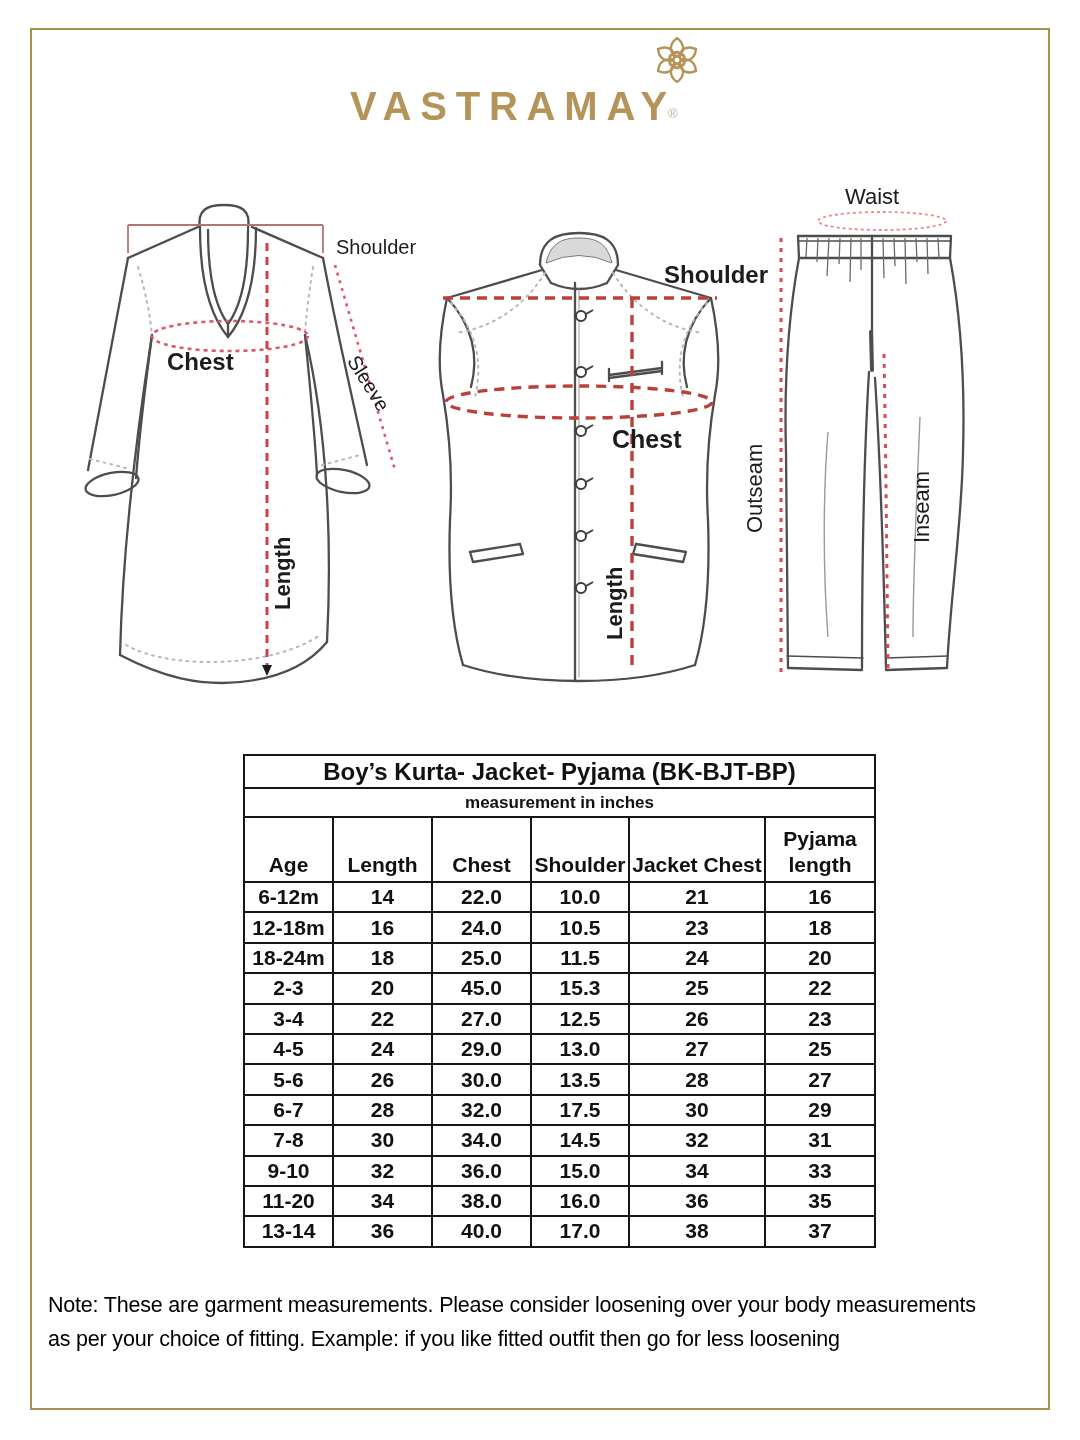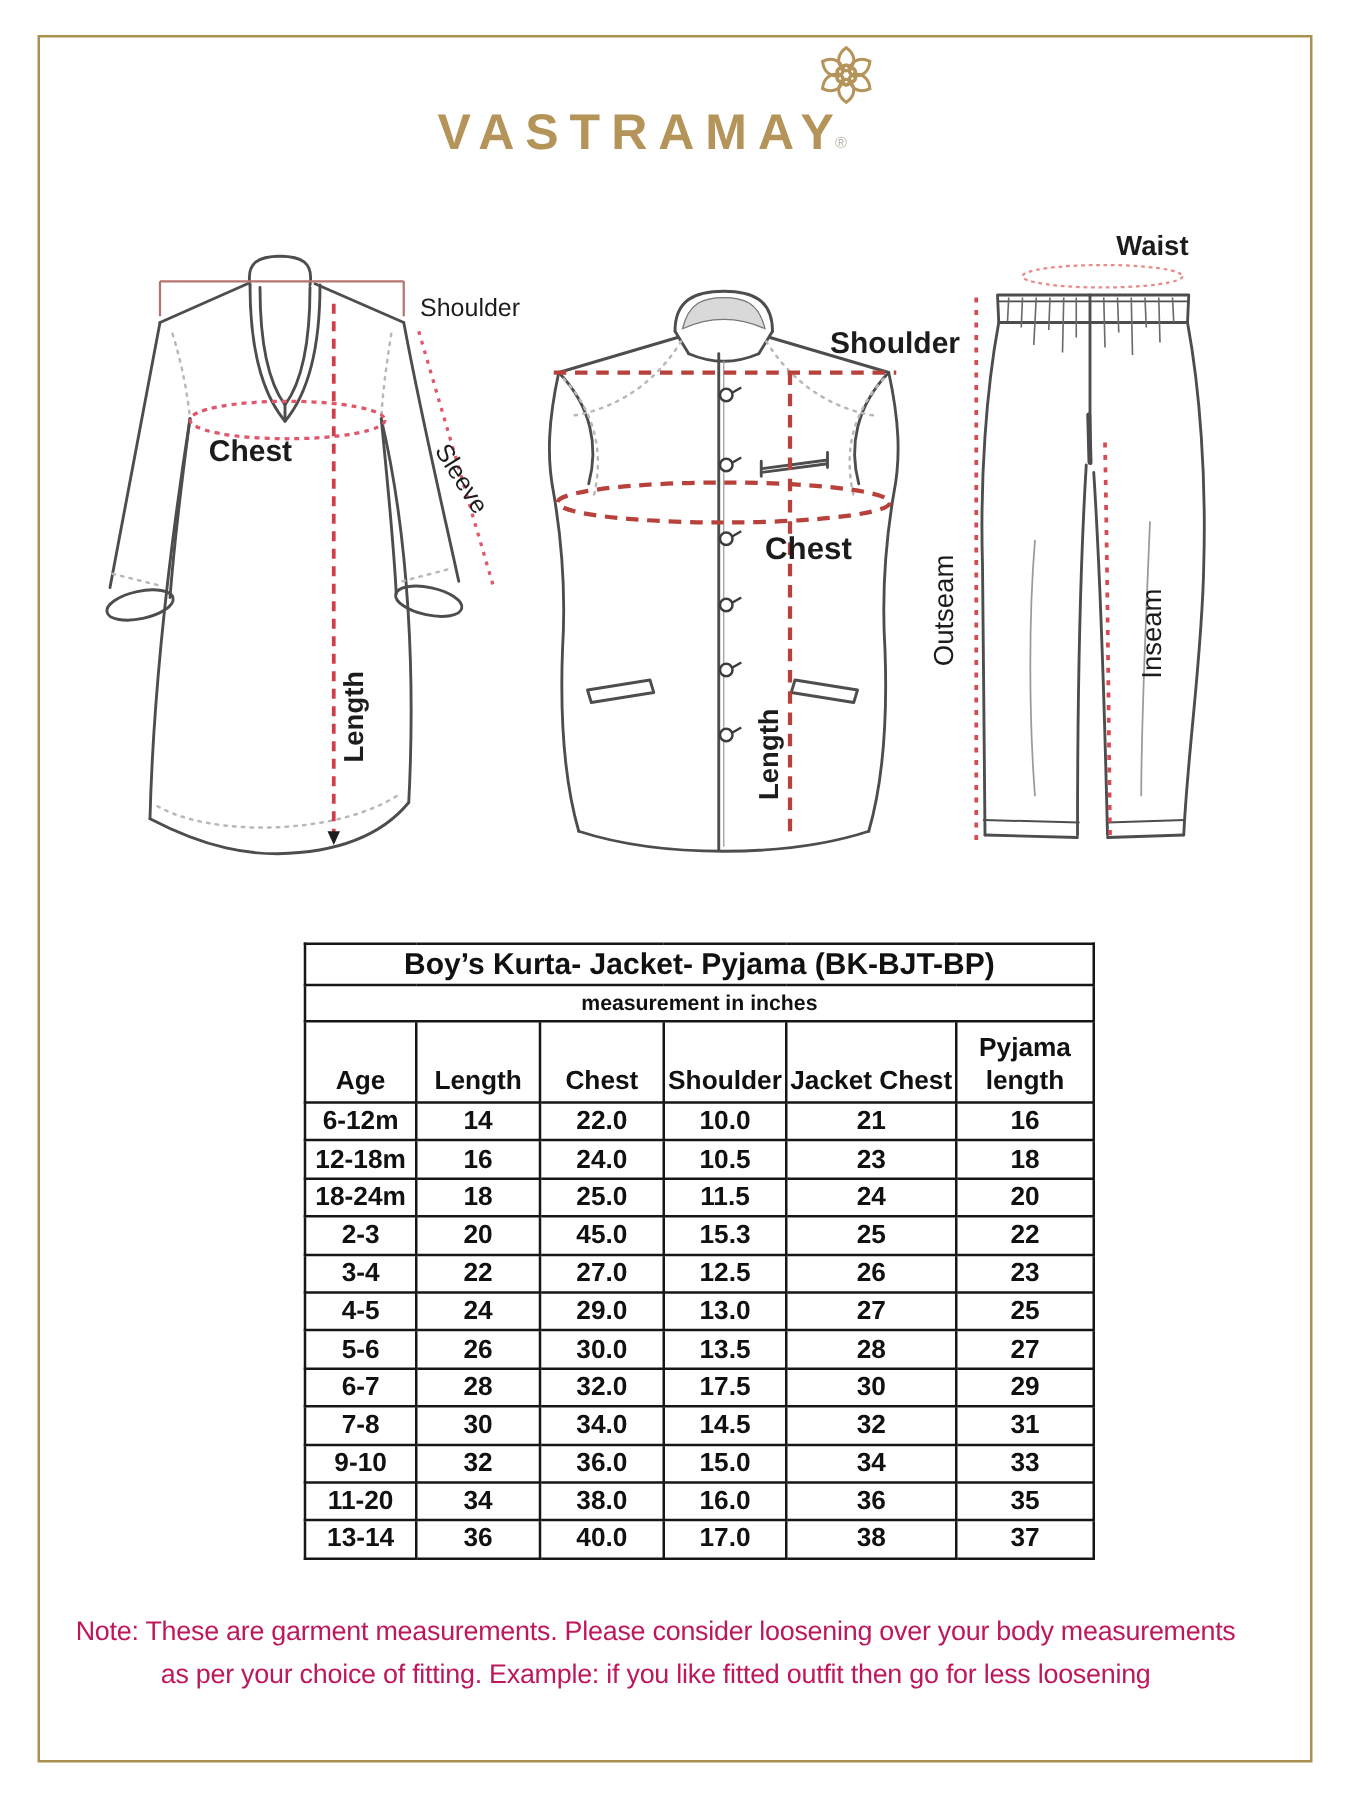--- a/index.html
+++ b/index.html
@@ -16,38 +16,38 @@
   .lbl{position:absolute;color:#1c1c1c;white-space:nowrap;line-height:1;}
   .rot{transform:rotate(-90deg);transform-origin:0 0;display:inline-block;}
   .lbl-kurta-shoulder{left:336px;top:237px;font-size:20px;font-weight:500;}
   .lbl-kurta-chest{left:167px;top:350px;font-size:24px;font-weight:700;}
   .lbl-kurta-sleeve{left:361px;top:352px;font-size:20px;font-weight:500;
                     transform:rotate(58deg);transform-origin:0 0;display:inline-block;}
   .lbl-kurta-length{left:272px;top:610px;font-size:22px;font-weight:700;}
   .lbl-jacket-shoulder{left:664px;top:263px;font-size:24px;font-weight:700;}
   .lbl-jacket-chest{left:612px;top:427px;font-size:25px;font-weight:700;}
   .lbl-jacket-length{left:604px;top:640px;font-size:22px;font-weight:700;}
-  .lbl-pyjama-waist{left:845px;top:186px;font-size:22px;font-weight:700;margin-left:48px;}
+  .lbl-pyjama-waist{left:845px;top:186px;font-size:22px;font-weight:400;}
   .lbl-pyjama-outseam{left:744px;top:533px;font-size:22px;font-weight:500;}
   .lbl-pyjama-inseam{left:911px;top:543px;font-size:22px;font-weight:500;}
   .diagram{position:absolute;}
   
   .size-table{position:absolute;left:225px;top:754px;width:631px;border-collapse:collapse;
               table-layout:fixed;color:#111;margin-left:18px;}
   .size-table th,.size-table td{border:2px solid #161616;text-align:center;vertical-align:middle;
               font-weight:700;padding:0;}
   .size-table .title-cell{height:31px;font-size:24px;}
   .size-table .sub-cell{height:27px;font-size:17px;}
   .size-table .head-cell{height:60px;font-size:21px;vertical-align:bottom;padding-bottom:3px;line-height:1.25;}
   .size-table td{height:28.4px;font-size:21px;}
   col.c0{width:89px;}col.c1{width:99px;}col.c2{width:99px;}
   col.c3{width:98px;}col.c4{width:136px;}col.c5{width:110px;}
   
-  .note{position:absolute;left:38px;top:1288px;width:973px;text-align:center;
-        color:#be185d;font-size:21.5px;line-height:34px;letter-spacing:-0.2px;}
+  .note{position:absolute;left:48px;top:1288px;width:973px;text-align:left;
+        color:#000000;font-size:21.5px;line-height:34px;letter-spacing:-0.2px;}
   .note div{white-space:nowrap;}
 </style>
 </head>
 <body>
 
 <div id="page">
   <div class="gold-frame"></div>
 
   <div>
     <span class="brand-icon">

